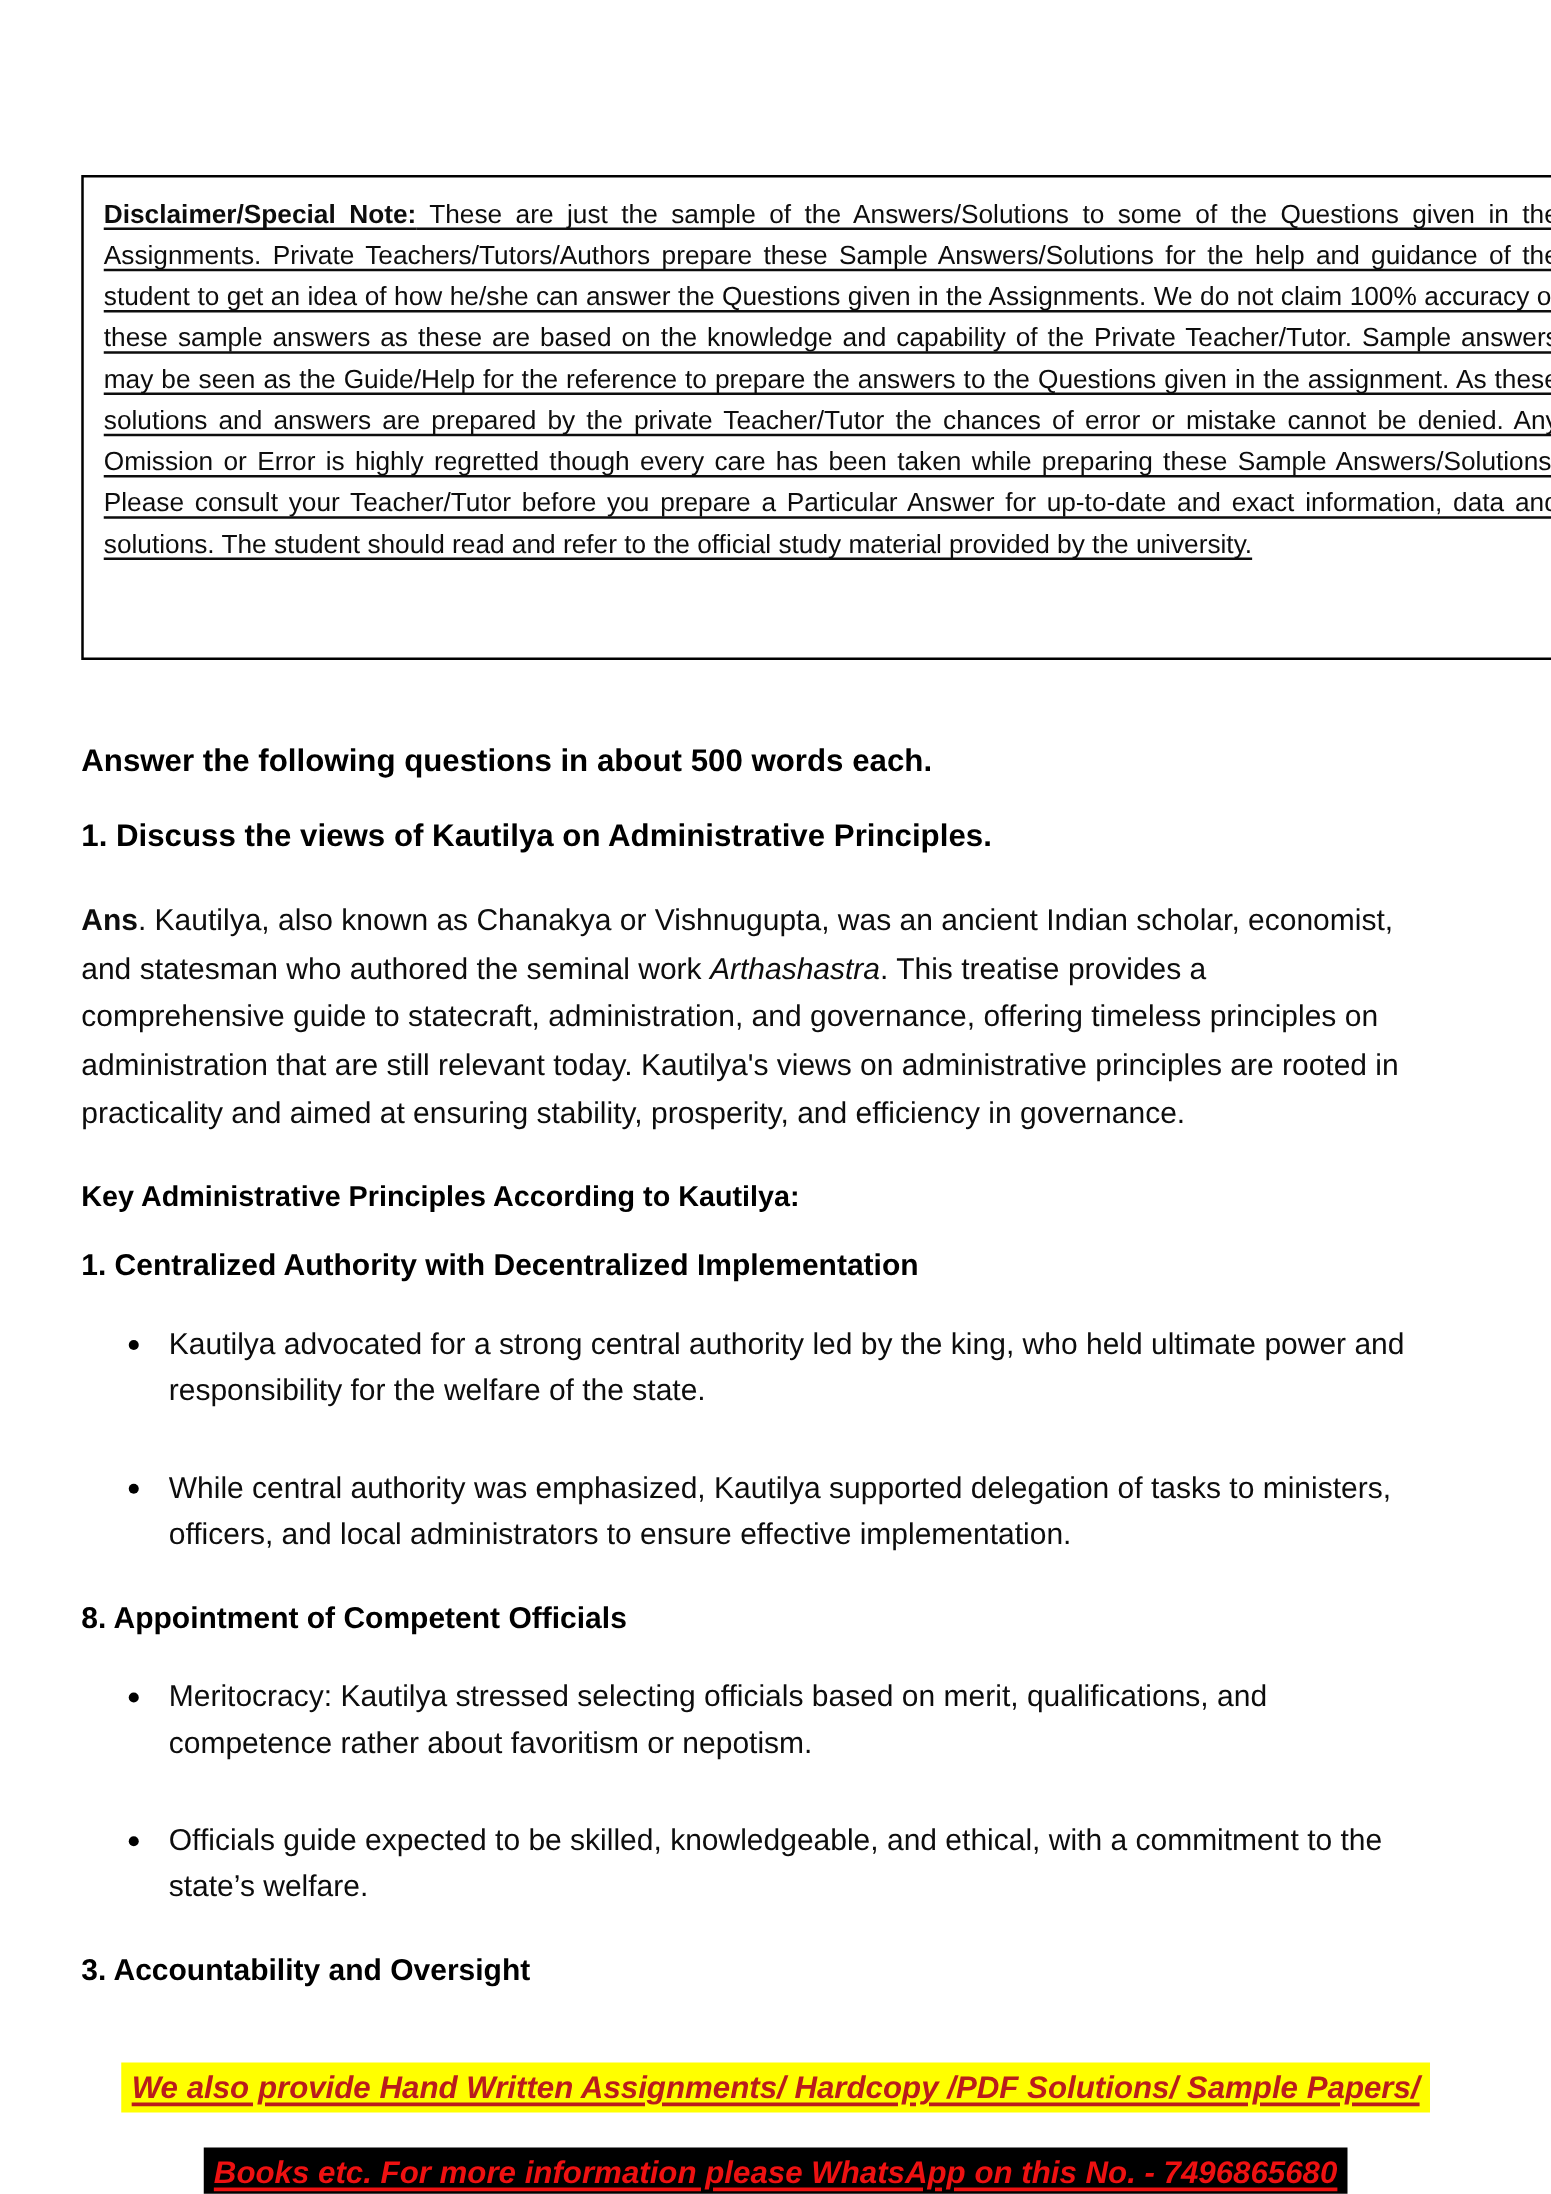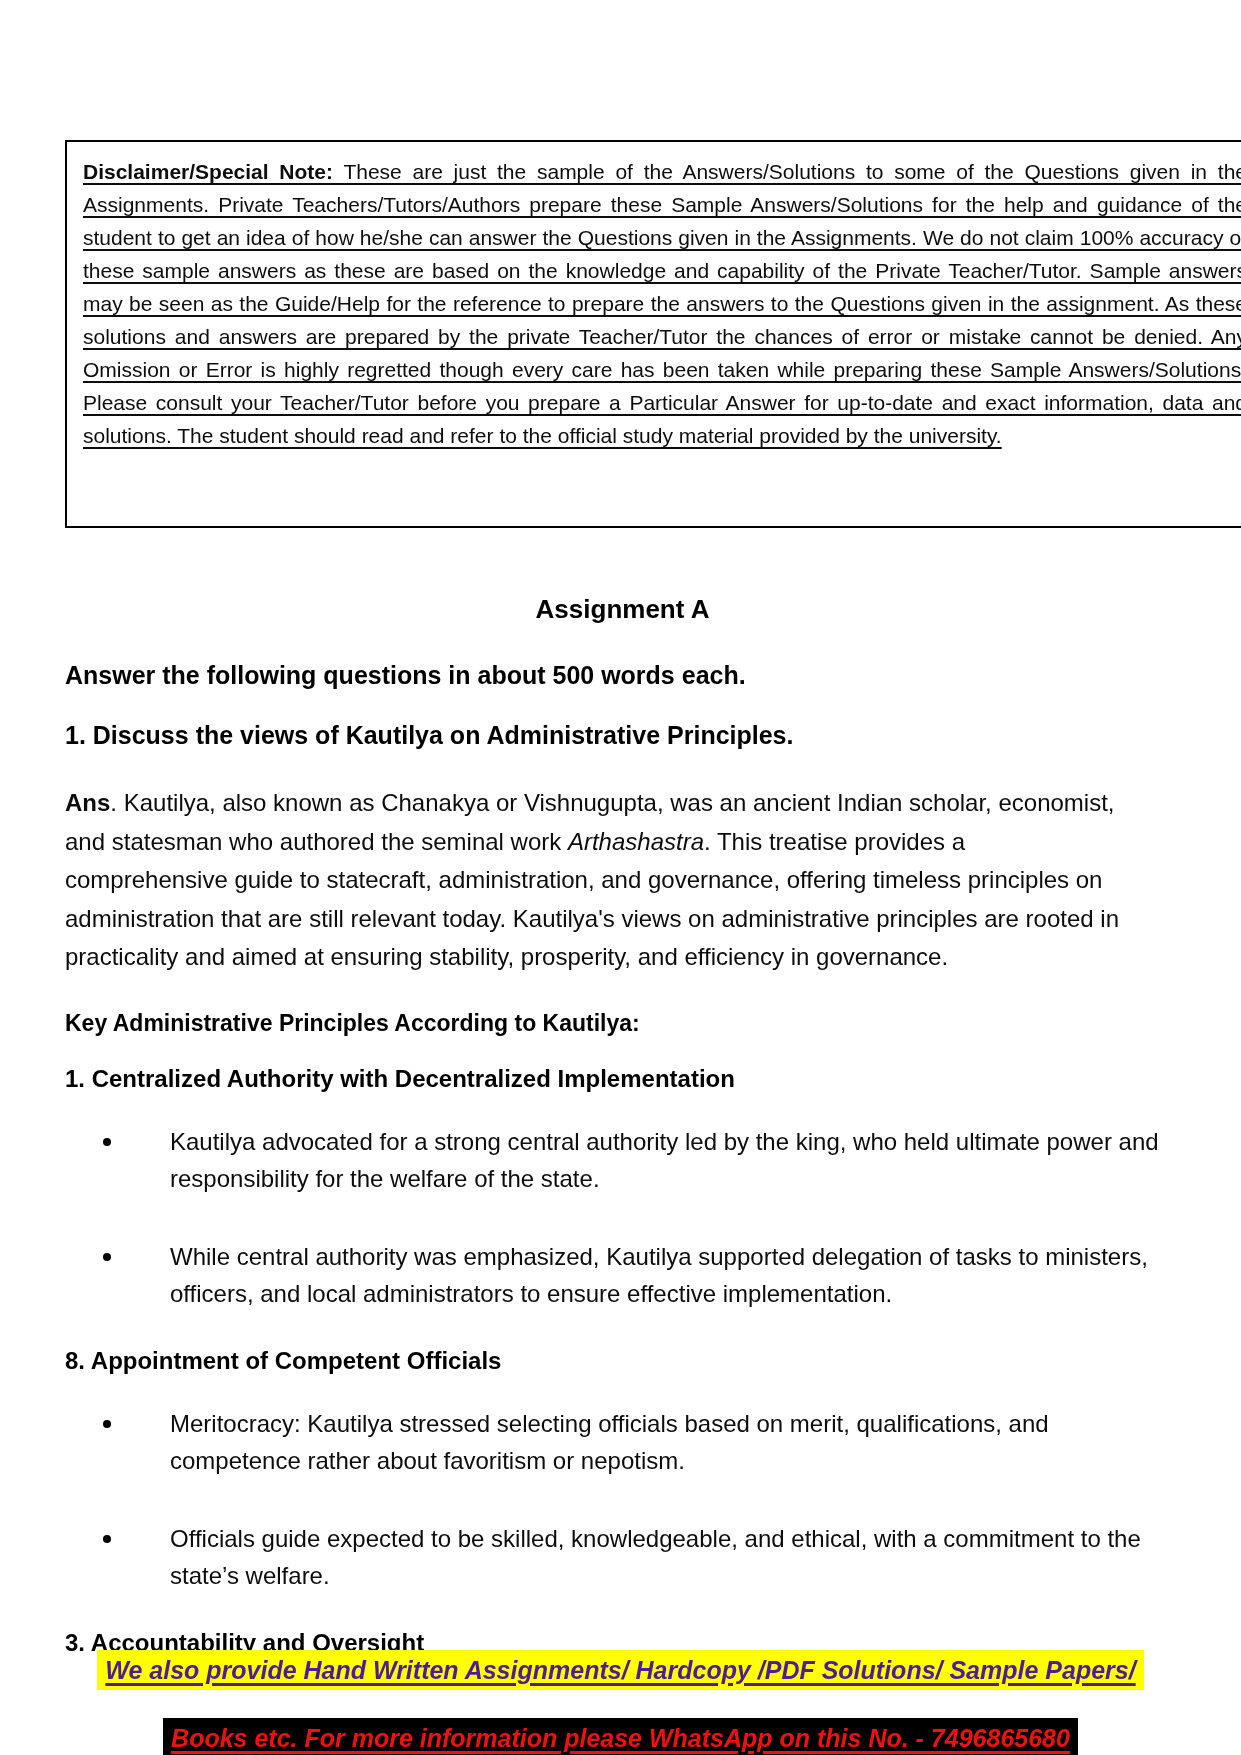--- a/index.html
+++ b/index.html
@@ -78,21 +78,20 @@
     font-weight: bold;
     line-height: 28px;
     margin-bottom: 30px;
   }
   
   .bullet-item {
     display: flex;
     align-items: flex-start;
     padding-left: 38px;
     margin-bottom: 40px;
-    justify-content: space-between;
   }
   .bullet-dot {
     width: 8px;
     height: 8px;
     border-radius: 50%;
     background: #000000;
     flex: 0 0 8px;
     margin-top: 15px;
   }
   .bullet-text {
@@ -125,21 +124,20 @@
 </style>
 </head>
 <body>
 
 <div class="page">
 
   <div class="disclaimer-box">
     <p class="disclaimer-text"><span class="disclaimer-label">Disclaimer/Special Note:</span><span> These are just the sample of the Answers/Solutions to some of the Questions given in the Assignments. Private Teachers/Tutors/Authors prepare these Sample Answers/Solutions for the help and guidance of the student to get an idea of how he/she can answer the Questions given in the Assignments. We do not claim 100% accuracy of these sample answers as these are based on the knowledge and capability of the Private Teacher/Tutor. Sample answers may be seen as the Guide/Help for the reference to prepare the answers to the Questions given in the assignment. As these solutions and answers are prepared by the private Teacher/Tutor the chances of error or mistake cannot be denied. Any Omission or Error is highly regretted though every care has been taken while preparing these Sample Answers/Solutions. Please consult your Teacher/Tutor before you prepare a Particular Answer for up-to-date and exact information, data and solutions. The student should read and refer to the official study material provided by the university.</span></p>
   </div>
 
-  <h1 class="assignment-title">Assignment A</h1>
 
   <h2 class="instruction">Answer the following questions in about 500 words each.</h2>
 
   <h2 class="question">1. Discuss the views of Kautilya on Administrative Principles.</h2>
 
   <p class="answer"><span class="ans-label">Ans</span><span>. Kautilya, also known as Chanakya or Vishnugupta, was an ancient Indian scholar, economist, and statesman who authored the seminal work </span><span class="italic-term">Arthashastra</span><span>. This treatise provides a comprehensive guide to statecraft, administration, and governance, offering timeless principles on administration that are still relevant today. Kautilya's views on administrative principles are rooted in practicality and aimed at ensuring stability, prosperity, and efficiency in governance.</span></p>
 
   <h3 class="key-heading">Key Administrative Principles According to Kautilya:</h3>
 
   <h3 class="principle-heading">1. Centralized Authority with Decentralized Implementation</h3>
@@ -160,17 +158,17 @@
     <span class="bullet-text">Meritocracy: Kautilya stressed selecting officials based on merit, qualifications, and competence rather about favoritism or nepotism.</span>
   </div>
   <div class="bullet-item last">
     <span class="bullet-dot"></span>
     <span class="bullet-text">Officials guide expected to be skilled, knowledgeable, and ethical, with a commitment to the state’s welfare.</span>
   </div>
 
   <h3 class="principle-heading">3. Accountability and Oversight</h3>
 
   <div class="footer">
-    <span class="footer-line" style="background: rgb(255, 255, 0); color: #4c1d95;">We also provide Hand Written Assignments/ Hardcopy /PDF Solutions/ Sample Papers/</span><br>
+    <span class="footer-line" style="background: rgb(255, 255, 0); color: #b91c1c;">We also provide Hand Written Assignments/ Hardcopy /PDF Solutions/ Sample Papers/</span><br>
     <span class="footer-line" style="background: #000000; color: rgb(238, 17, 17); margin-top: 28px;">Books etc. For more information please WhatsApp on this No. - 7496865680</span>
   </div>
 
 </div>
 
 </body></html>

